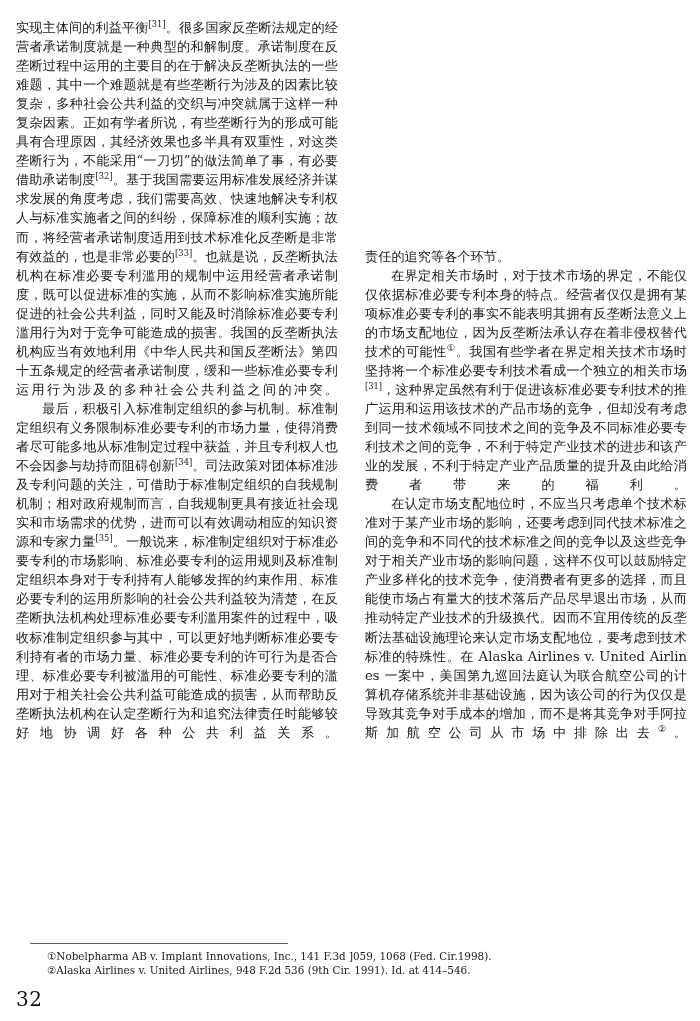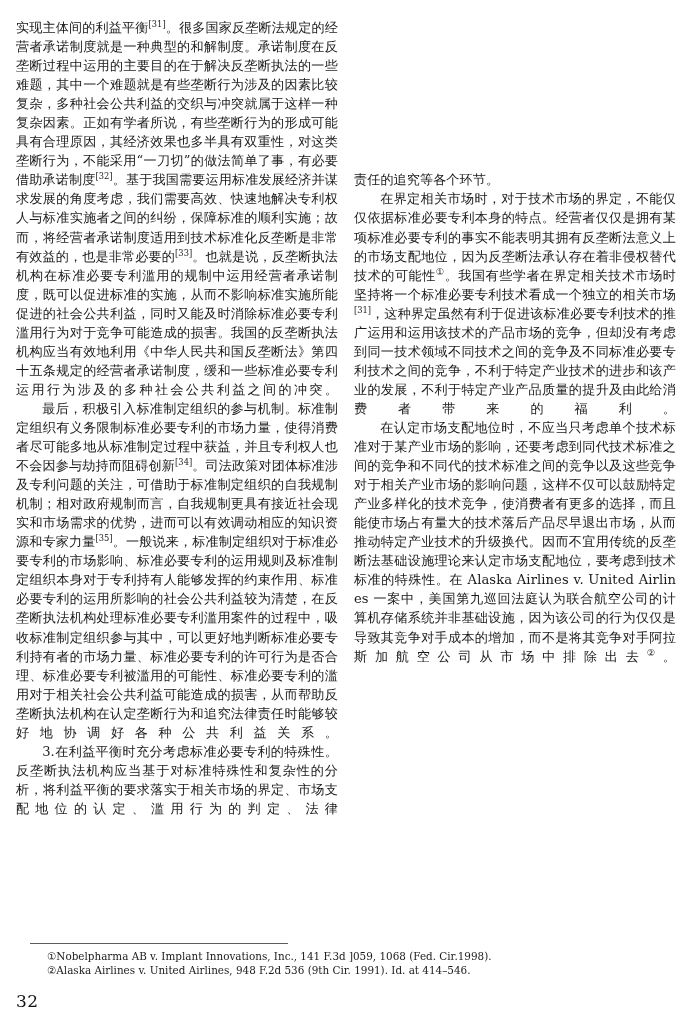--- a/index.html
+++ b/index.html
@@ -22,22 +22,22 @@
     width: 700px;
     height: 1021px;
     box-sizing: border-box;
     padding: 18px 16px 0 16px;
   }
 
   
   .columns {
     display: flex;
     flex-direction: row;
-    gap: 16px;
-    align-items: center;
+    gap: 27px;
+    align-items: flex-end;
   }
   .col {
     width: 322px;
     flex: 0 0 322px;
   }
 
   p.para {
     margin: 0;
     font-size: 13.1px;
     line-height: 19.05px;
@@ -94,37 +94,36 @@
   .fn-mark {
     font-size: 10.4px;
     letter-spacing: 0;
   }
 
   
   .page-number {
     position: absolute;
     left: 16px;
     bottom: 10px;
-    font-size: 17px;
+    font-size: 20px;
     font-family: "DejaVu Serif", "Liberation Serif", serif;
     color: #111;
     letter-spacing: 0.5px;
   }
 </style>
 </head>
 <body>
 
 <div id="page">
 
   <div class="columns">
 
     <div class="col">
       <p class="para last-justify">实现主体间的利益平衡<sup class="ref">[31]</sup>。很多国家反垄断法规定的经营者承诺制度就是一种典型的和解制度。承诺制度在反垄断过程中运用的主要目的在于解决反垄断执法的一些难题，其中一个难题就是有些垄断行为涉及的因素比较复杂，多种社会公共利益的交织与冲突就属于这样一种复杂因素。正如有学者所说，有些垄断行为的形成可能具有合理原因，其经济效果也多半具有双重性，对这类垄断行为，不能采用“一刀切”的做法简单了事，有必要借助承诺制度<sup class="ref">[32]</sup>。基于我国需要运用标准发展经济并谋求发展的角度考虑，我们需要高效、快速地解决专利权人与标准实施者之间的纠纷，保障标准的顺利实施；故而，将经营者承诺制度适用到技术标准化反垄断是非常有效益的，也是非常必要的<sup class="ref">[33]</sup>。也就是说，反垄断执法机构在标准必要专利滥用的规制中运用经营者承诺制度，既可以促进标准的实施，从而不影响标准实施所能促进的社会公共利益，同时又能及时消除标准必要专利滥用行为对于竞争可能造成的损害。我国的反垄断执法机构应当有效地利用《中华人民共和国反垄断法》第四十五条规定的经营者承诺制度，缓和一些标准必要专利运用行为涉及的多种社会公共利益之间的冲突。</p>
       <p class="para indent last-justify">最后，积极引入标准制定组织的参与机制。标准制定组织有义务限制标准必要专利的市场力量，使得消费者尽可能多地从标准制定过程中获益，并且专利权人也不会因参与劫持而阻碍创新<sup class="ref">[34]</sup>。司法政策对团体标准涉及专利问题的关注，可借助于标准制定组织的自我规制机制；相对政府规制而言，自我规制更具有接近社会现实和市场需求的优势，进而可以有效调动相应的知识资源和专家力量<sup class="ref">[35]</sup>。一般说来，标准制定组织对于标准必要专利的市场影响、标准必要专利的运用规则及标准制定组织本身对于专利持有人能够发挥的约束作用、标准必要专利的运用所影响的社会公共利益较为清楚，在反垄断执法机构处理标准必要专利滥用案件的过程中，吸收标准制定组织参与其中，可以更好地判断标准必要专利持有者的市场力量、标准必要专利的许可行为是否合理、标准必要专利被滥用的可能性、标准必要专利的滥用对于相关社会公共利益可能造成的损害，从而帮助反垄断执法机构在认定垄断行为和追究法律责任时能够较好地协调好各种公共利益关系。</p>
-      <p class="para indent last-justify">3.在利益平衡时充分考虑标准必要专利的特殊性。反垄断执法机构应当基于对标准特殊性和复杂性的分析，将利益平衡的要求落实于相关市场的界定、市场支配地位的认定、滥用行为的判定、法律</p>
     </div>
 
     <div class="col">
       <p class="para">责任的追究等各个环节。</p>
       <p class="para indent last-justify">在界定相关市场时，对于技术市场的界定，不能仅仅依据标准必要专利本身的特点。经营者仅仅是拥有某项标准必要专利的事实不能表明其拥有反垄断法意义上的市场支配地位，因为反垄断法承认存在着非侵权替代技术的可能性<sup class="ref circ">①</sup>。我国有些学者在界定相关技术市场时坚持将一个标准必要专利技术看成一个独立的相关市场<sup class="ref">[31]</sup>，这种界定虽然有利于促进该标准必要专利技术的推广运用和运用该技术的产品市场的竞争，但却没有考虑到同一技术领域不同技术之间的竞争及不同标准必要专利技术之间的竞争，不利于特定产业技术的进步和该产业的发展，不利于特定产业产品质量的提升及由此给消费者带来的福利。</p>
       <p class="para indent last-justify">在认定市场支配地位时，不应当只考虑单个技术标准对于某产业市场的影响，还要考虑到同代技术标准之间的竞争和不同代的技术标准之间的竞争以及这些竞争对于相关产业市场的影响问题，这样不仅可以鼓励特定产业多样化的技术竞争，使消费者有更多的选择，而且能使市场占有量大的技术落后产品尽早退出市场，从而推动特定产业技术的升级换代。因而不宜用传统的反垄断法基础设施理论来认定市场支配地位，要考虑到技术标准的特殊性。在 <span class="latin">Alaska Airlines v. United Airlines</span> 一案中，美国第九巡回法庭认为联合航空公司的计算机存储系统并非基础设施，因为该公司的行为仅仅是导致其竞争对手成本的增加，而不是将其竞争对手阿拉斯加航空公司从市场中排除出去<sup class="ref circ">②</sup>。</p>
     </div>
 
   </div>
 

